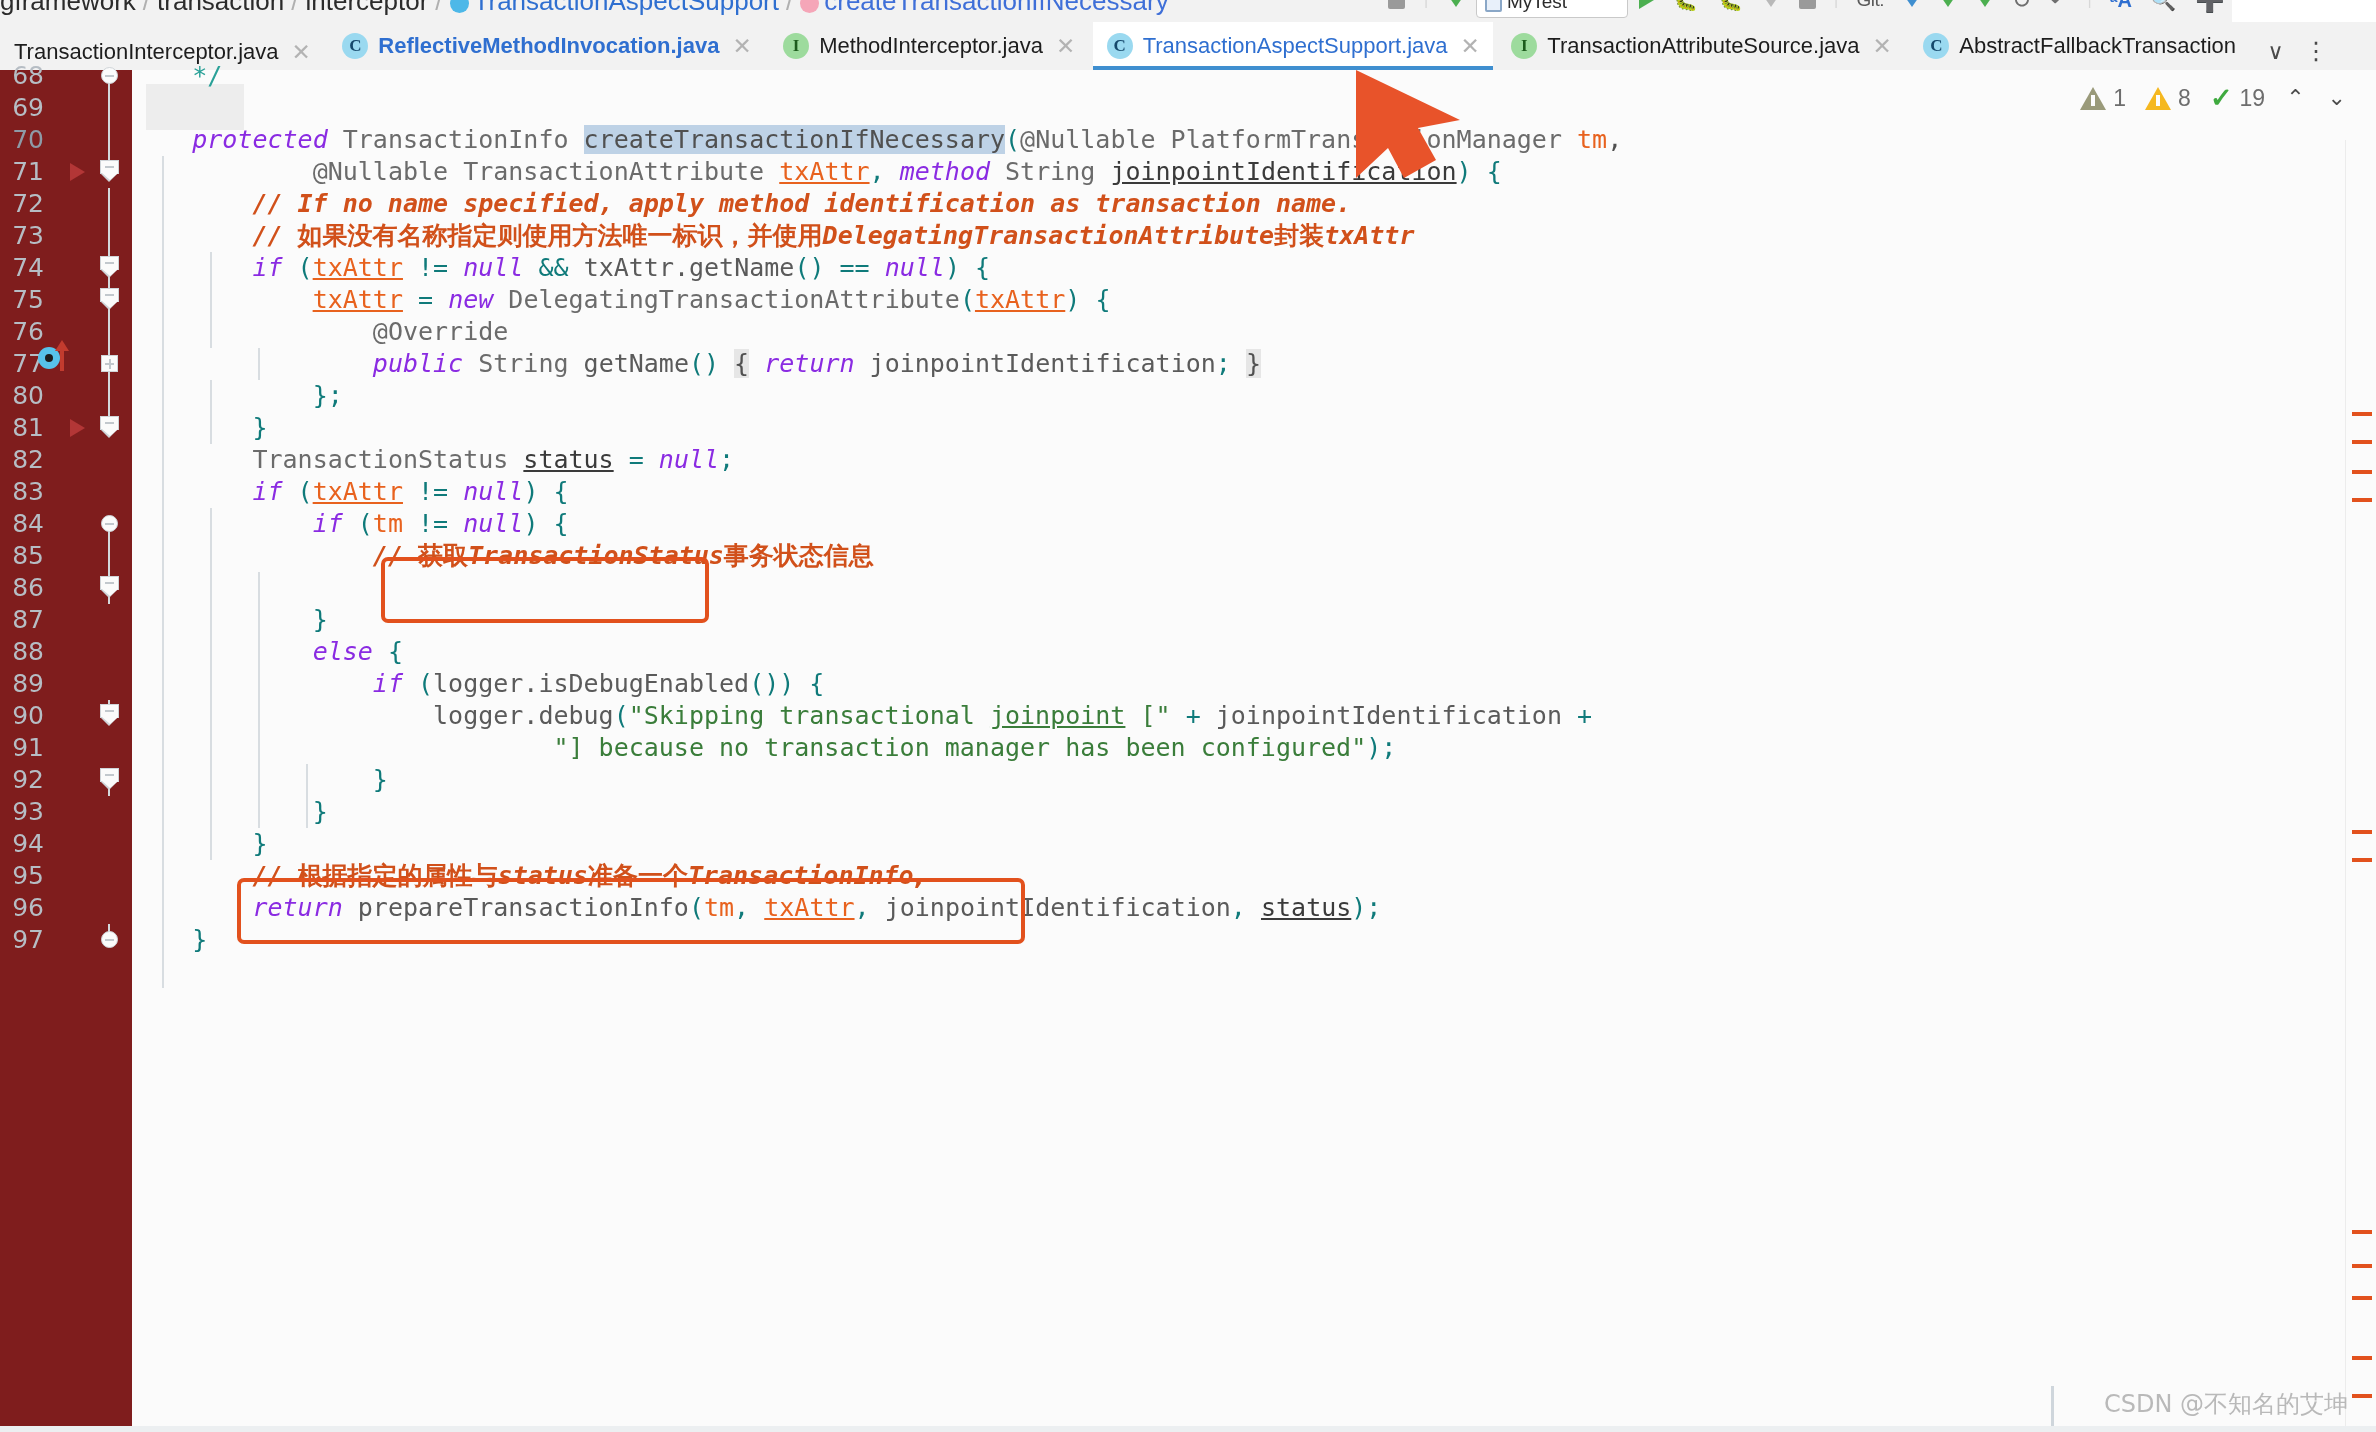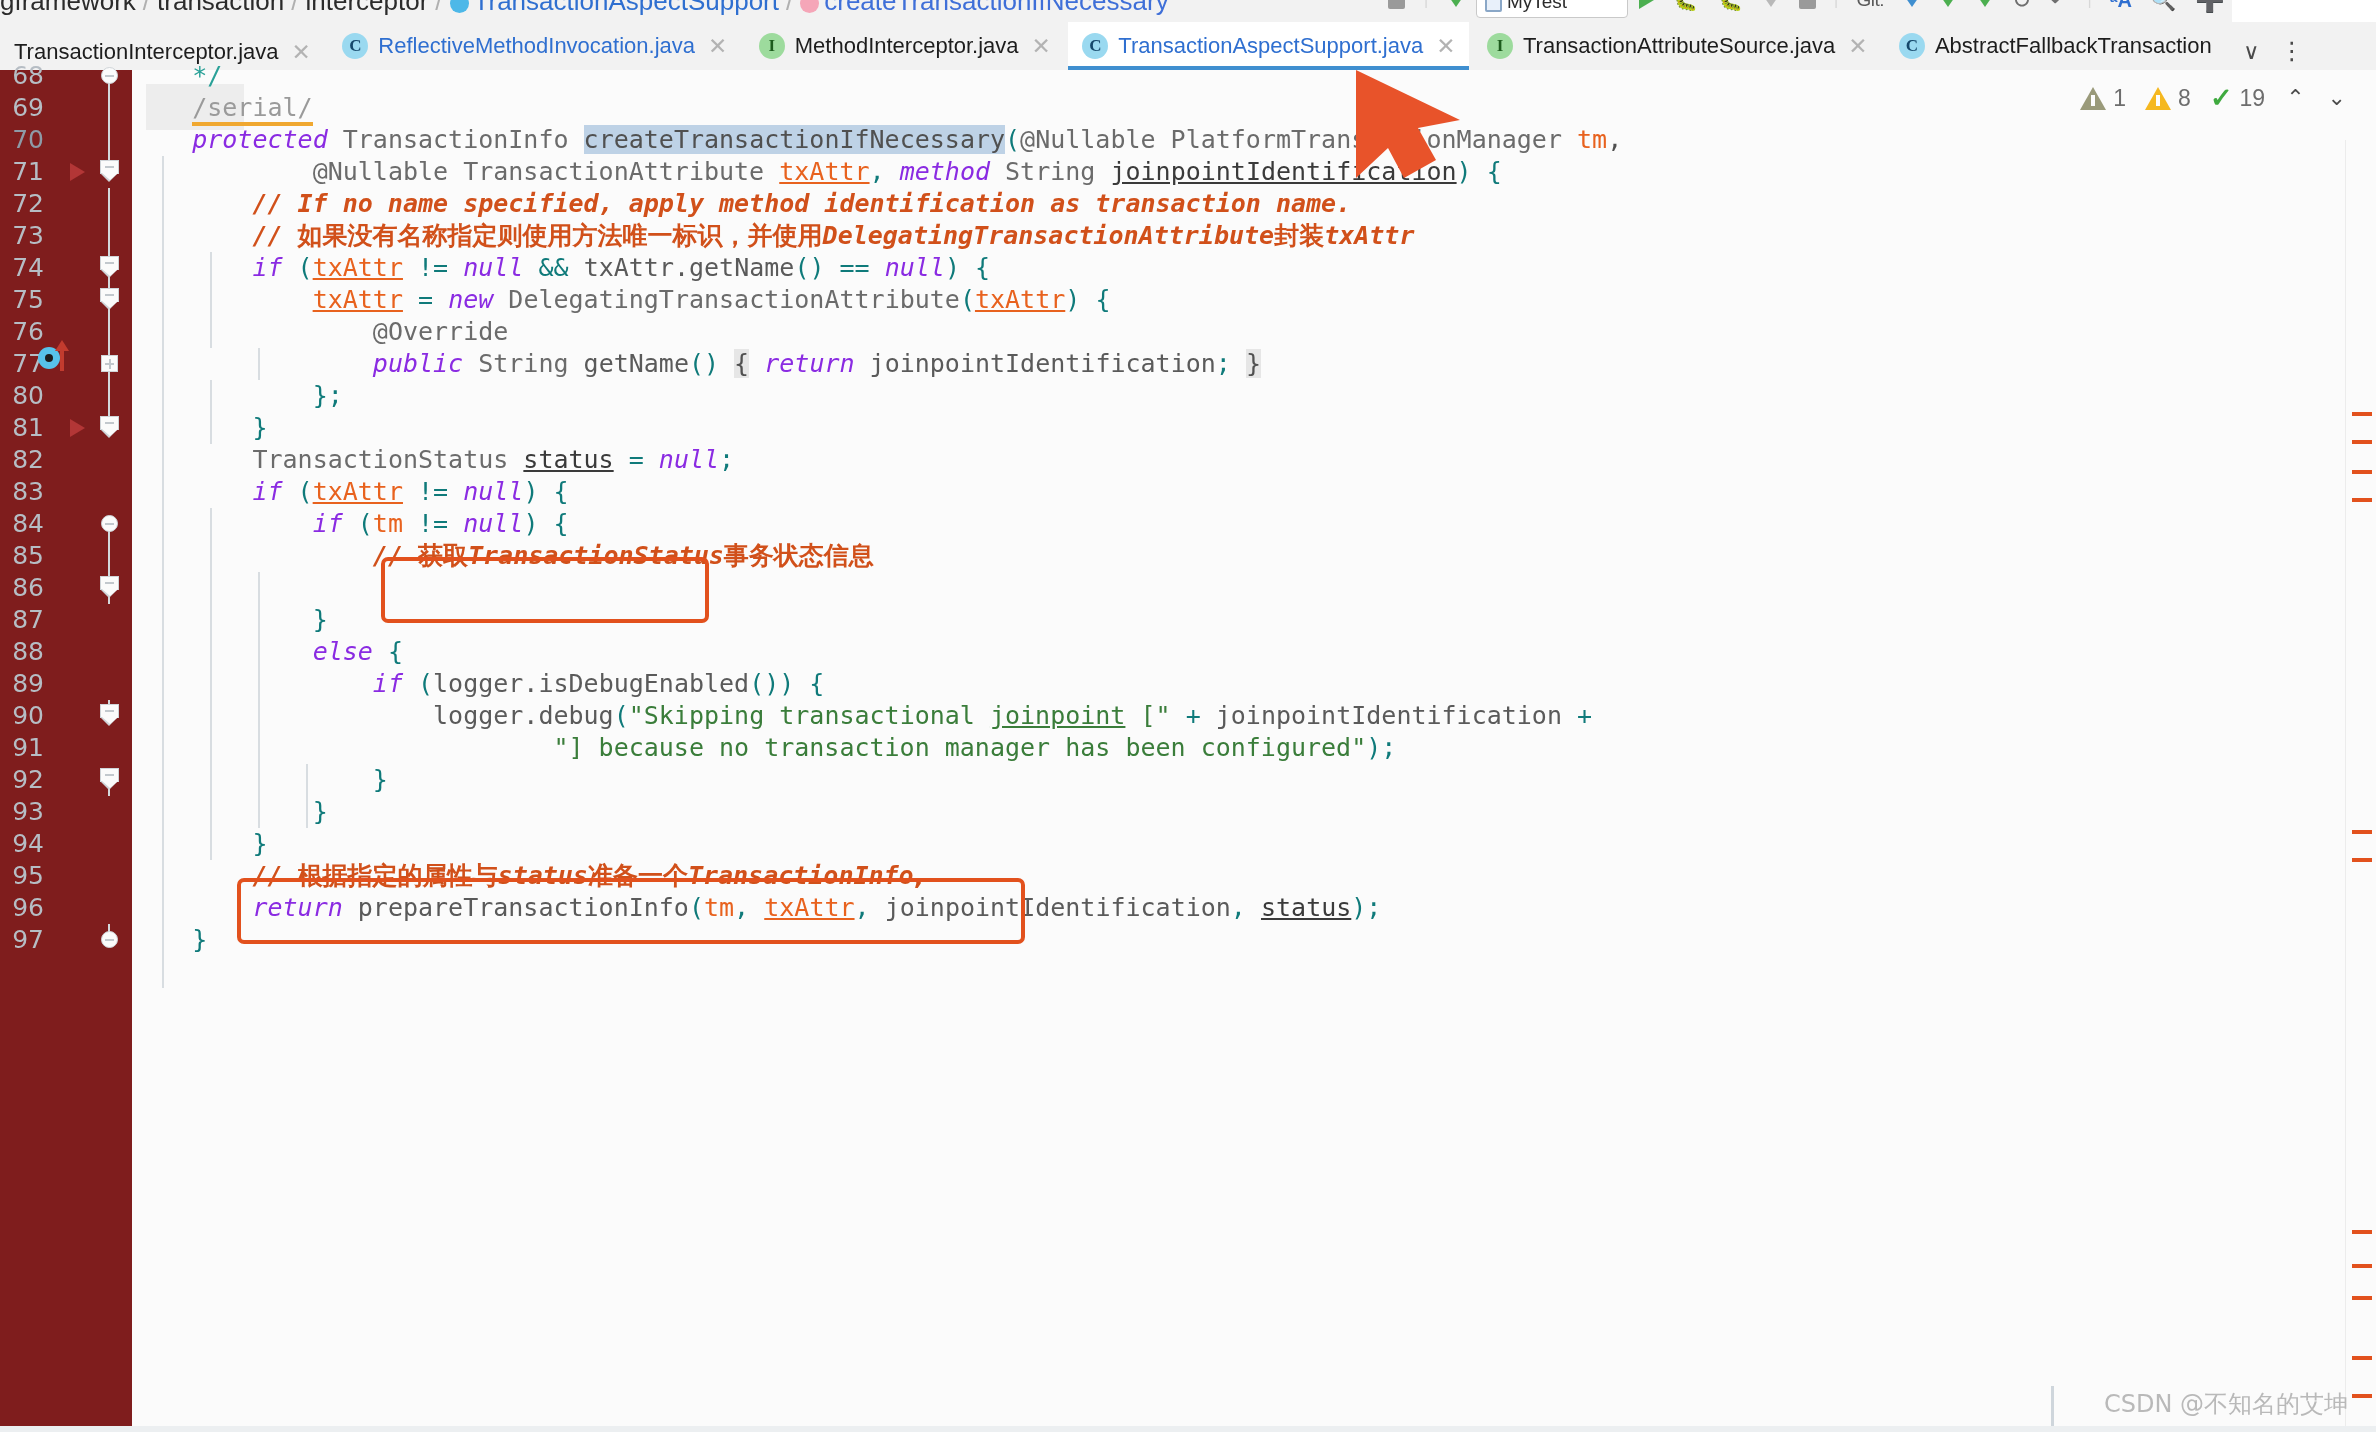--- a/index.html
+++ b/index.html
@@ -358,21 +358,21 @@
 
 <div id="tabbar">
   <div class="tab">
     <span class="tab-label">TransactionInterceptor.java</span>
     <span class="tab-close">✕</span>
   </div>
   <div class="tab">
     <span class="tab-icon cls">
         <span>C</span>
       </span>
-    <span class="tab-label" style="color:#2f6fd0;">ReflectiveMethodInvocation.java</span>
+    <span class="tab-label" style="color:#2f6fd0;font-weight:bold;">ReflectiveMethodInvocation.java</span>
     <span class="tab-close">✕</span>
   </div>
   <div class="tab">
     <span class="tab-icon iface">
         <span>I</span>
       </span>
     <span class="tab-label">MethodInterceptor.java</span>
     <span class="tab-close">✕</span>
   </div>
   <div class="tab active">
@@ -575,21 +575,20 @@
     <div class="iguide" style="left:78px; top:310px; height:64px;"></div>
     <div class="iguide" style="left:78px; top:438px; height:352px;"></div>
     <div class="iguide" style="left:126px; top:278px; height:32px;"></div>
     <div class="iguide" style="left:126px; top:502px; height:256px;"></div>
     <div class="iguide" style="left:174px; top:694px; height:64px;"></div>
 
     <div class="serial-hl" style="position:absolute; left:14px; top:14px; width:98px; height:46px;"></div>
 
     <div class="cl" style="top:-10px;"><span class="doc t">    */</span></div>
 
-    <div class="cl" style="top:22px;">    <span class="serial-txt t">/serial/</span></div>
 
     <div class="cl" style="top:54px;">    <span class="kw t">protected</span> <span class="typ t">TransactionInfo</span> <span class="hl-sel t">createTransactionIfNecessary</span><span class="punct t">(</span><span class="anno t">@Nullable PlatformTransactionManager</span> <span class="fld t">tm</span><span class="t">,</span></div>
 
     <div class="cl" style="top:86px;">            <span class="anno t">@Nullable TransactionAttribute</span> <span class="fld-u t">txAttr</span><span class="punct t">,</span> <span class="kw t">method</span> <span class="typ t">String</span> <span class="loc-u t">joinpointIdentification</span><span class="punct t">)</span> <span class="punct t">{</span></div>
 
     <div class="cl cmt" style="top:118px;">        // If no name specified, apply method identification as transaction name.</div>
 
     <div class="cl" style="top:150px;"><span class="t">        </span><span class="cmt t">// </span><span class="cmt-cn t">如果没有名称指定则使用方法唯一标识，并使用<i>DelegatingTransactionAttribute</i>封装<i>txAttr</i></span></div>
 
     <div class="cl" style="top:182px;">        <span class="kw t">if</span> <span class="punct t">(</span><span class="fld-u t">txAttr</span> <span class="punct t">!=</span> <span class="kw t">null</span> <span class="punct t">&amp;&amp;</span> <span class="idf t">txAttr.getName</span><span class="punct t">()</span> <span class="punct t">==</span> <span class="kw t">null</span><span class="punct t">)</span> <span class="punct t">{</span></div>

